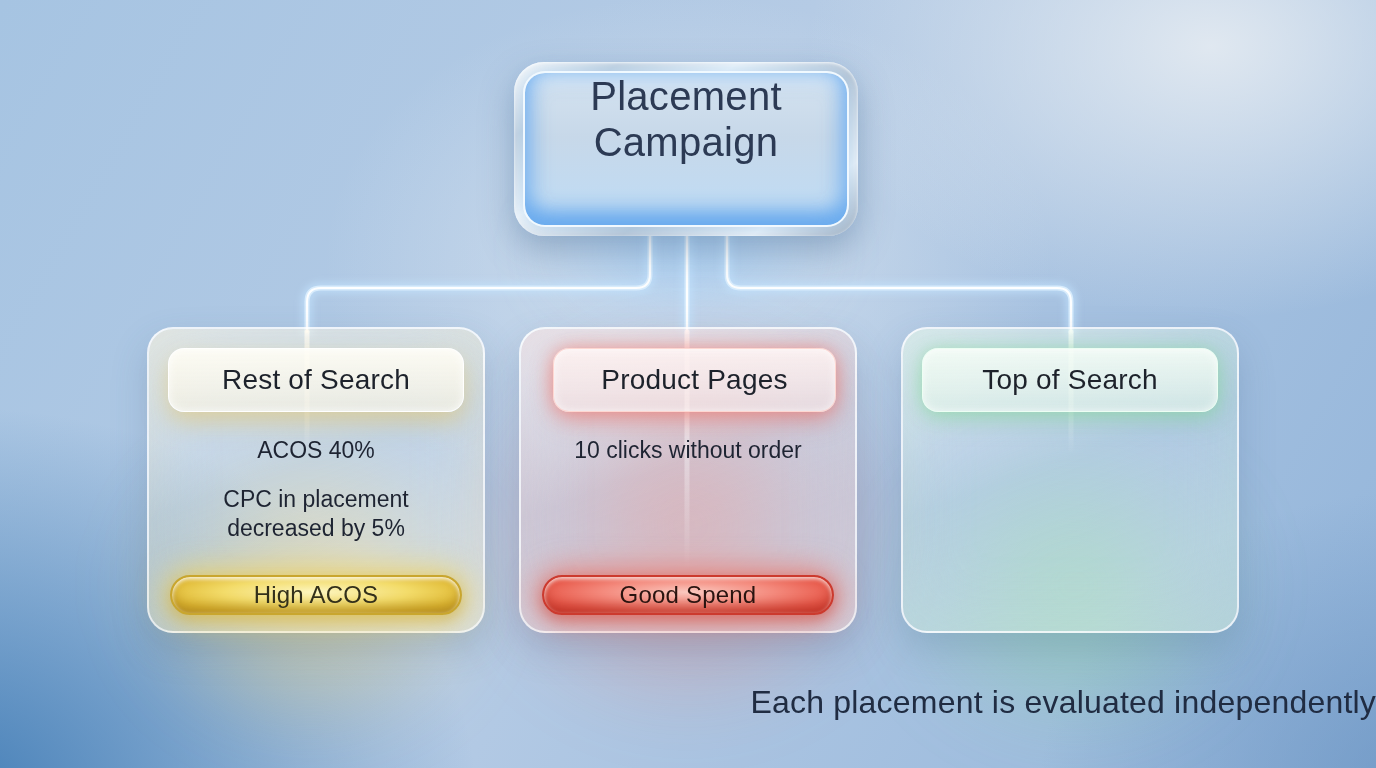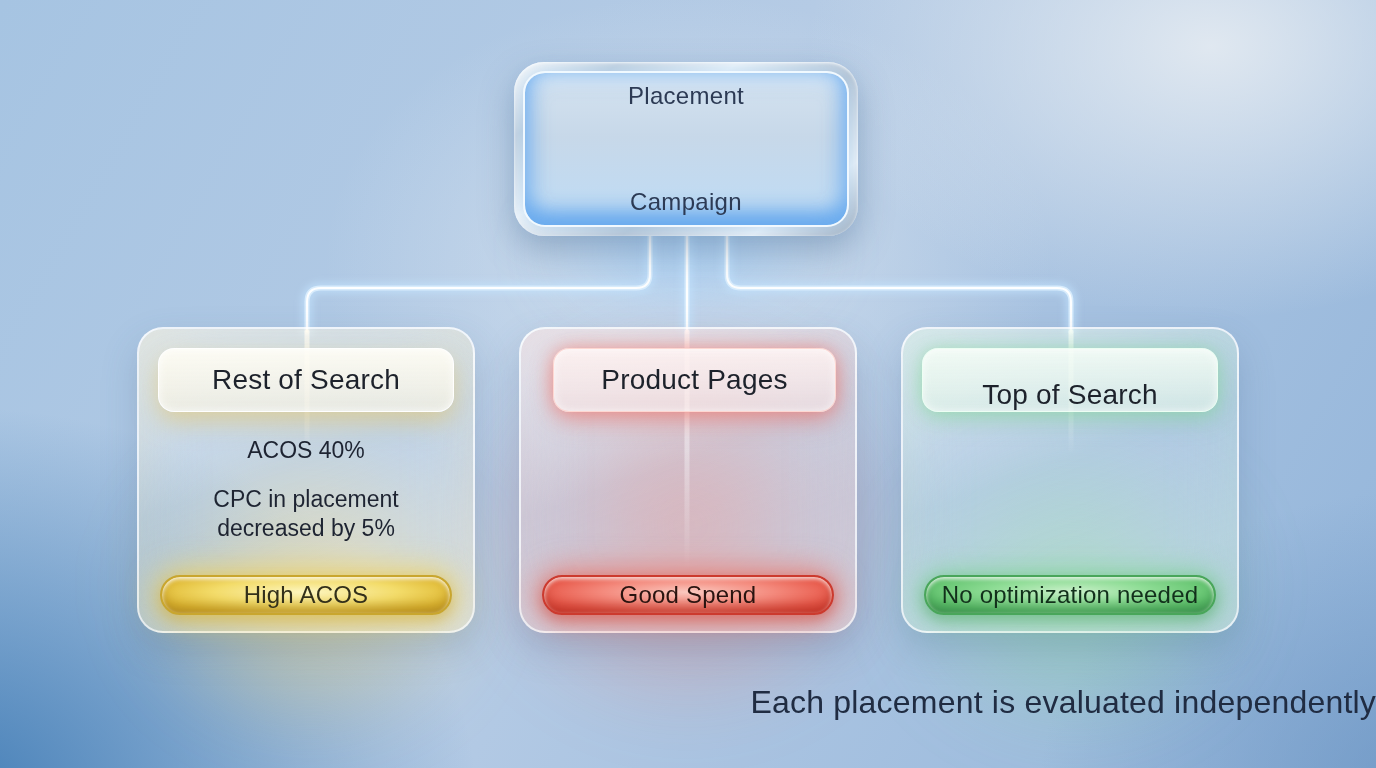--- a/index.html
+++ b/index.html
@@ -31,32 +31,32 @@
     box-sizing:border-box;border-radius:30px;padding:9px;
     background:linear-gradient(145deg,#fbfdfe 0%,#c6d3e0 18%,#eef4f9 38%,#b9c7d6 60%,#e8eff6 82%,#9fb0c2 100%);
     box-shadow:0 14px 34px rgba(55,88,130,0.35), inset 0 1px 3px rgba(255,255,255,0.9);
   }
   .campaign-inner{
     width:100%;height:100%;box-sizing:border-box;border-radius:22px;
     border:2px solid rgba(242,250,255,0.95);
     background:linear-gradient(180deg,#d5e3f0 0%,#c7d8e9 42%,#bedcf6 100%);
     box-shadow:inset 0 0 26px rgba(110,175,240,0.85), inset 0 -12px 20px rgba(88,158,235,0.9),
                inset 0 10px 16px rgba(255,255,255,0.55), 0 0 16px rgba(140,195,245,0.45);
-    display:flex;flex-direction:column;align-items:center;justify-content:space-between;
-    font-size:24px;line-height:46px;color:#2c3a54;letter-spacing:0.3px;
+    display:flex;flex-direction:column;align-items:center;justify-content:flex-start;
+    font-size:40px;line-height:46px;color:#2c3a54;letter-spacing:0.3px;
   }
 
   
   .card{
     position:absolute;top:327px;width:338px;height:306px;box-sizing:border-box;
     border-radius:26px;border:2px solid rgba(255,255,255,0.7);
     background:linear-gradient(160deg,rgba(255,255,255,0.55) 0%,rgba(240,246,252,0.22) 45%,rgba(255,255,255,0.34) 100%);
     box-shadow:0 16px 36px rgba(70,100,140,0.22), inset 0 1px 2px rgba(255,255,255,0.85);
   }
-  .card-rest{left:137px;box-shadow:0 16px 36px rgba(70,100,140,0.22), inset 0 0 70px rgba(250,226,150,0.28);}
+  .card-rest{left:147px;box-shadow:0 16px 36px rgba(70,100,140,0.22), inset 0 0 70px rgba(250,226,150,0.28);}
   .card-product{left:519px;box-shadow:0 16px 36px rgba(70,100,140,0.22), inset 0 0 70px rgba(250,165,152,0.25);}
   .card-top{left:901px;box-shadow:0 16px 36px rgba(70,100,140,0.22), inset 0 0 70px rgba(175,232,185,0.28);}
 
   .card-header{
     margin:19px 19px 0;height:64px;box-sizing:border-box;border-radius:16px;
     display:flex;align-items:center;justify-content:center;
     font-size:28px;color:#1d222b;letter-spacing:0.2px;
   }
   .card-rest .card-header{
     background:linear-gradient(180deg,rgba(255,253,244,0.92),rgba(252,244,221,0.62));
@@ -66,21 +66,20 @@
   .card-product .card-header{
     background:linear-gradient(180deg,rgba(253,241,240,0.9),rgba(249,224,222,0.58));
     border:1.5px solid rgba(255,214,208,0.95);
     box-shadow:0 0 20px rgba(240,100,88,0.55), 0 10px 24px rgba(240,100,88,0.35), inset 0 0 8px rgba(255,255,255,0.75);
     margin-left:32px;
   }
   .card-top .card-header{
     background:linear-gradient(180deg,rgba(244,252,245,0.9),rgba(226,246,229,0.58));
     border:1.5px solid rgba(236,255,242,0.95);
     box-shadow:0 0 18px rgba(130,215,150,0.5), 0 10px 22px rgba(130,215,150,0.35), inset 0 0 8px rgba(255,255,255,0.75);
-    align-items:flex-end;
   }
 
   .card-stats{margin-top:24px;text-align:center;font-size:23px;line-height:29px;color:#1e2432;}
   .stat-secondary{margin:20px auto 0;width:250px;}
 
   .badge{
     position:absolute;left:21px;right:21px;bottom:16px;height:40px;box-sizing:border-box;
     border-radius:27px;display:flex;align-items:center;justify-content:center;
     font-size:24px;letter-spacing:0.2px;
   }
@@ -172,30 +171,28 @@
     <div class="badge badge-yellow">
       <span>High ACOS</span>
     </div>
   </div>
 
   <div class="card card-product">
     <div class="card-header">
       <span>Product Pages</span>
     </div>
     <div class="card-stats">
+      <div class="stat-primary">10 clicks without order</div>
     </div>
     <div class="badge badge-red">
       <span>Good Spend</span>
     </div>
   </div>
 
   <div class="card card-top">
     <div class="card-header">
       <span>Top of Search</span>
     </div>
-    <div class="badge badge-green">
-      <span>No optimization needed</span>
-    </div>
   </div>
 
   <div class="caption">Each placement is evaluated independently</div>
 
 </div>
 
 </body></html>

